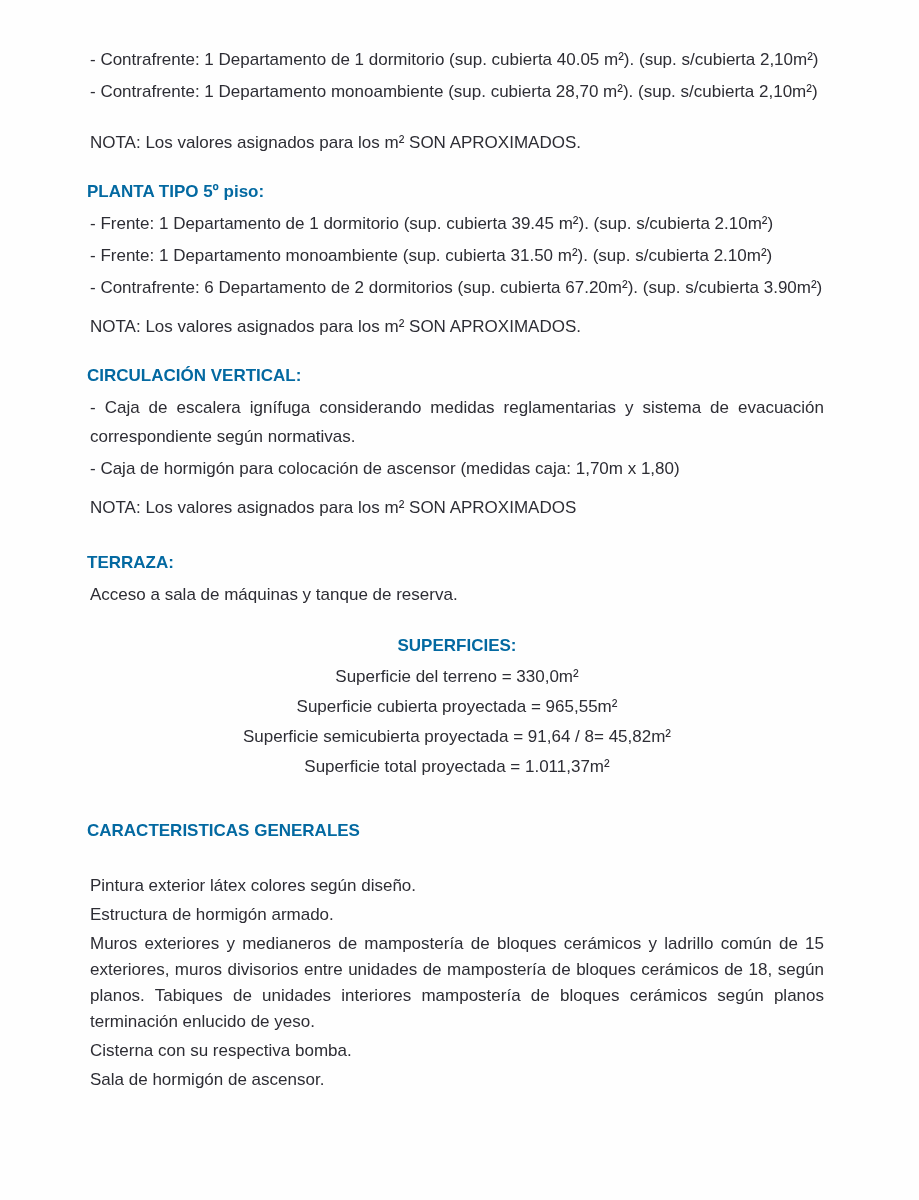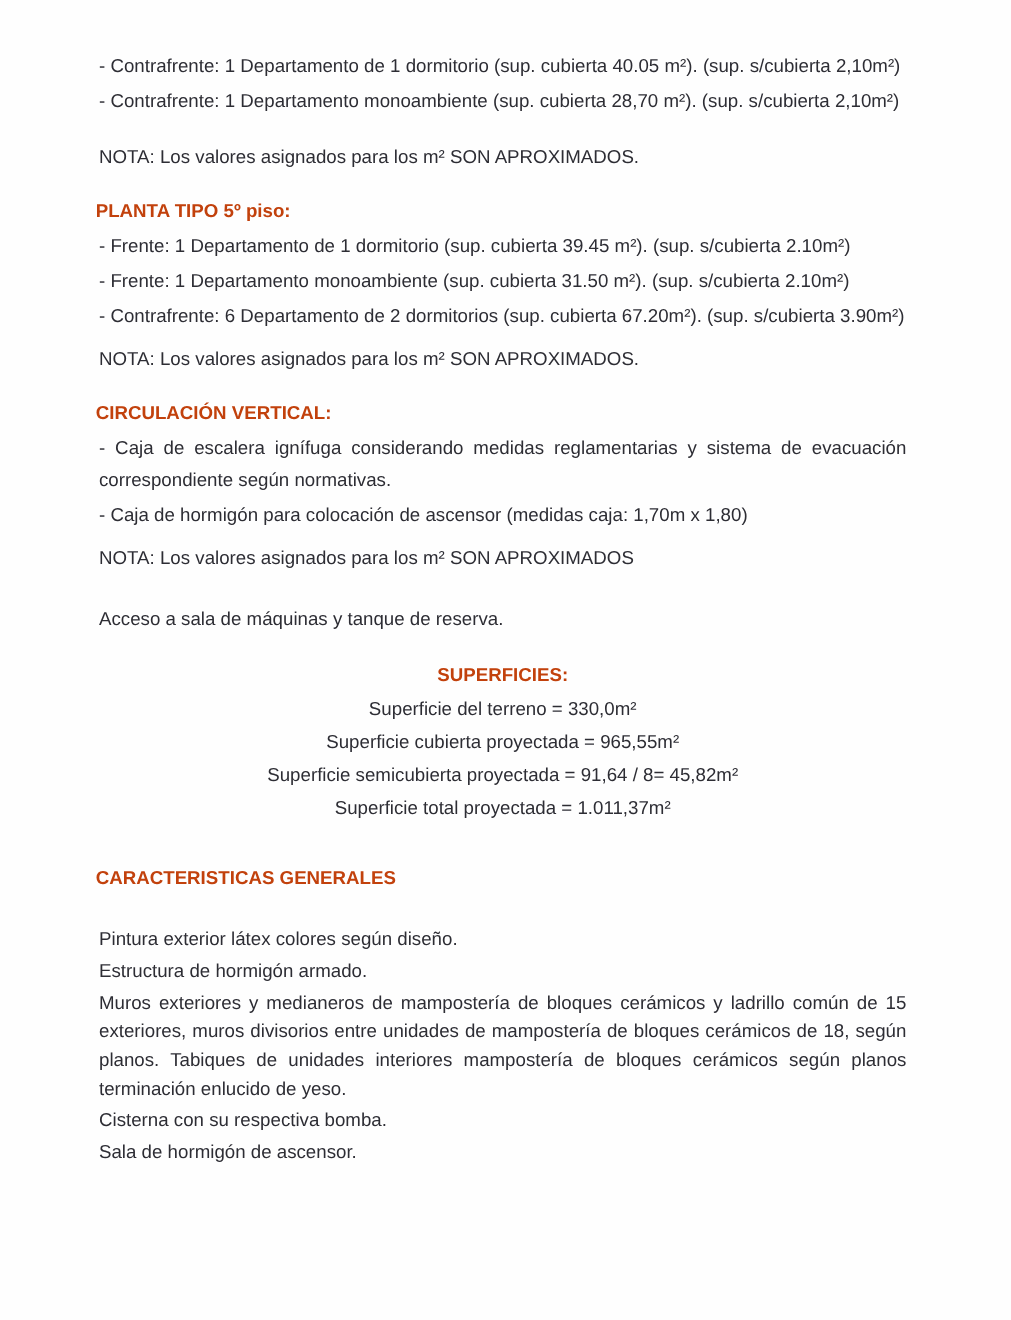--- a/index.html
+++ b/index.html
@@ -21,21 +21,21 @@
     color: #2d2d34;
     -webkit-font-smoothing: antialiased;
   }
   p { margin: 3px; }
   .para-justify {
     text-align: justify;
     text-align-last: left;
   }
   .heading {
     font-weight: 700;
-    color: #c2410c;
+    color: #0369a1;
     margin: 0;
     font-size: 17px;
     line-height: 29px;
   }
   .nota { margin-top: 22px; }
   .nota-tight { margin-top: 10px; }
   .sec { margin-top: 20px; }
   .sec-terraza { margin-top: 26px; }
   .sec-superficies { margin-top: 22px; text-align: center; }
   .sec-superficies .line { line-height: 27px; }
@@ -63,20 +63,21 @@
   </section>
 
   <section class="sec">
     <p class="heading">CIRCULACIÓN VERTICAL:</p>
     <p class="para-justify">- Caja de escalera ignífuga considerando medidas reglamentarias y sistema de evacuación correspondiente según normativas.</p>
     <p>- Caja de hormigón para colocación de ascensor (medidas caja: 1,70m x 1,80)</p>
     <p class="nota nota-tight">NOTA: Los valores asignados para los m² SON APROXIMADOS</p>
   </section>
 
   <section class="sec sec-terraza">
+    <p class="heading">TERRAZA:</p>
     <p>Acceso a sala de máquinas y tanque de reserva.</p>
   </section>
 
   <section class="sec sec-superficies">
     <p class="heading">SUPERFICIES:</p>
     <p class="line">Superficie del terreno = 330,0m²</p>
     <p class="line">Superficie cubierta proyectada = 965,55m²</p>
     <p class="line">Superficie semicubierta proyectada = 91,64 / 8= 45,82m²</p>
     <p class="line">Superficie total proyectada = 1.011,37m²</p>
   </section>

